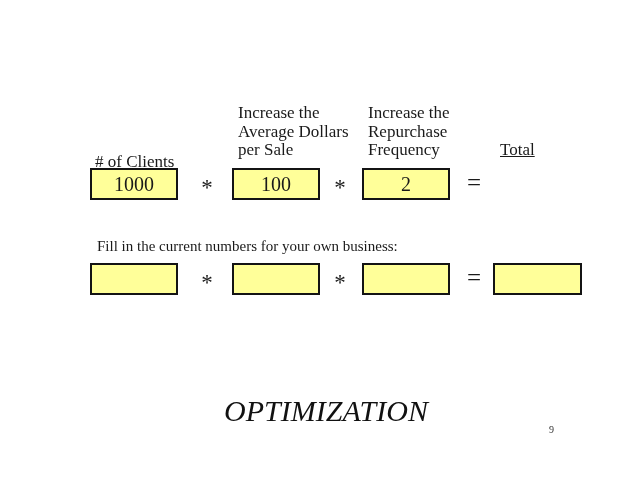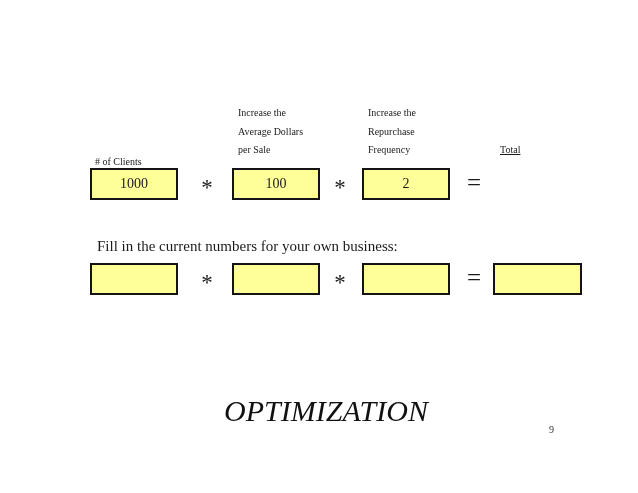--- a/index.html
+++ b/index.html
@@ -7,36 +7,36 @@
     position: relative;
     width: 638px;
     height: 493px;
     background: #ffffff;
     font-family: "Liberation Serif", "DejaVu Serif", serif;
     color: #1a1a1a;
     overflow: hidden;
   }
   .label {
     position: absolute;
-    font-size: 10px;
+    font-size: 17px;
     line-height: 18.5px;
     white-space: pre-line;
     color: #1a1a1a;
   }
   .box {
     position: absolute;
     width: 88px;
     height: 32px;
     box-sizing: border-box;
     background: #FFFF99;
     border: 2px solid #141414;
     display: flex;
     align-items: center;
     justify-content: center;
-    font-size: 14px;
+    font-size: 20px;
     color: #1a1a1a;
   }
   .box.wide { width: 89px; }
   .op {
     position: absolute;
     width: 44px;
     height: 32px;
     display: flex;
     align-items: center;
     justify-content: center;

